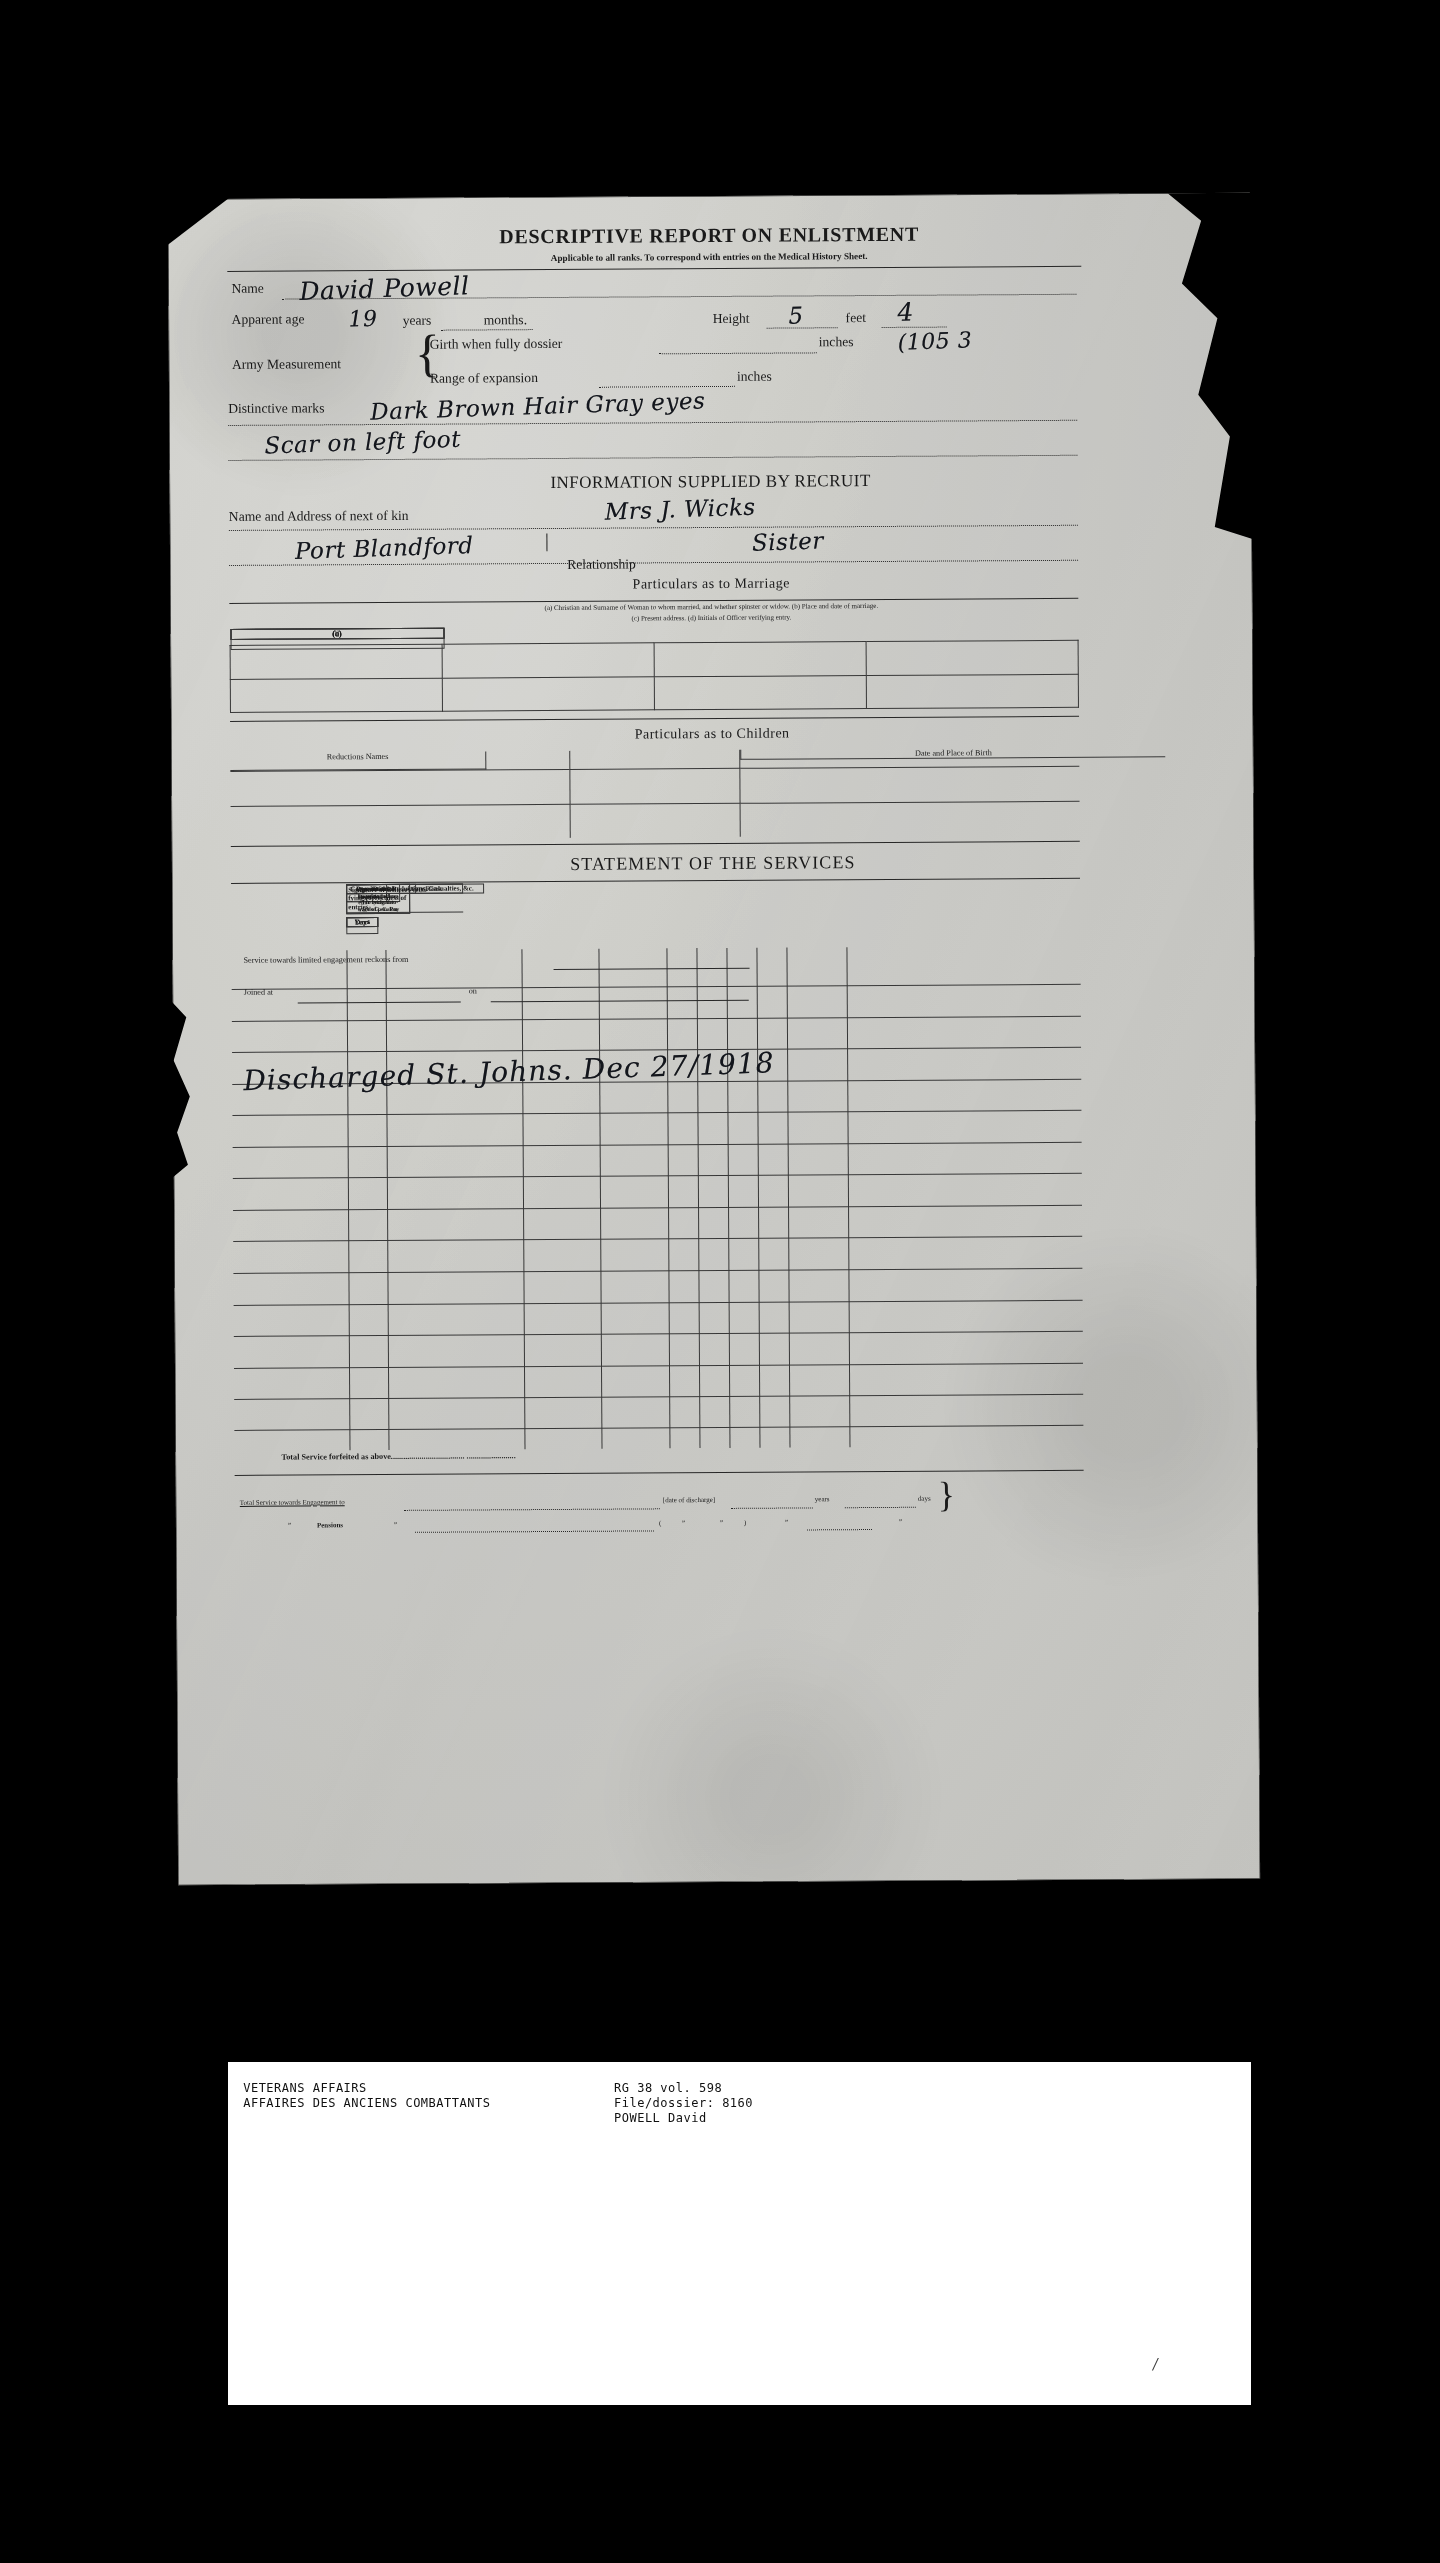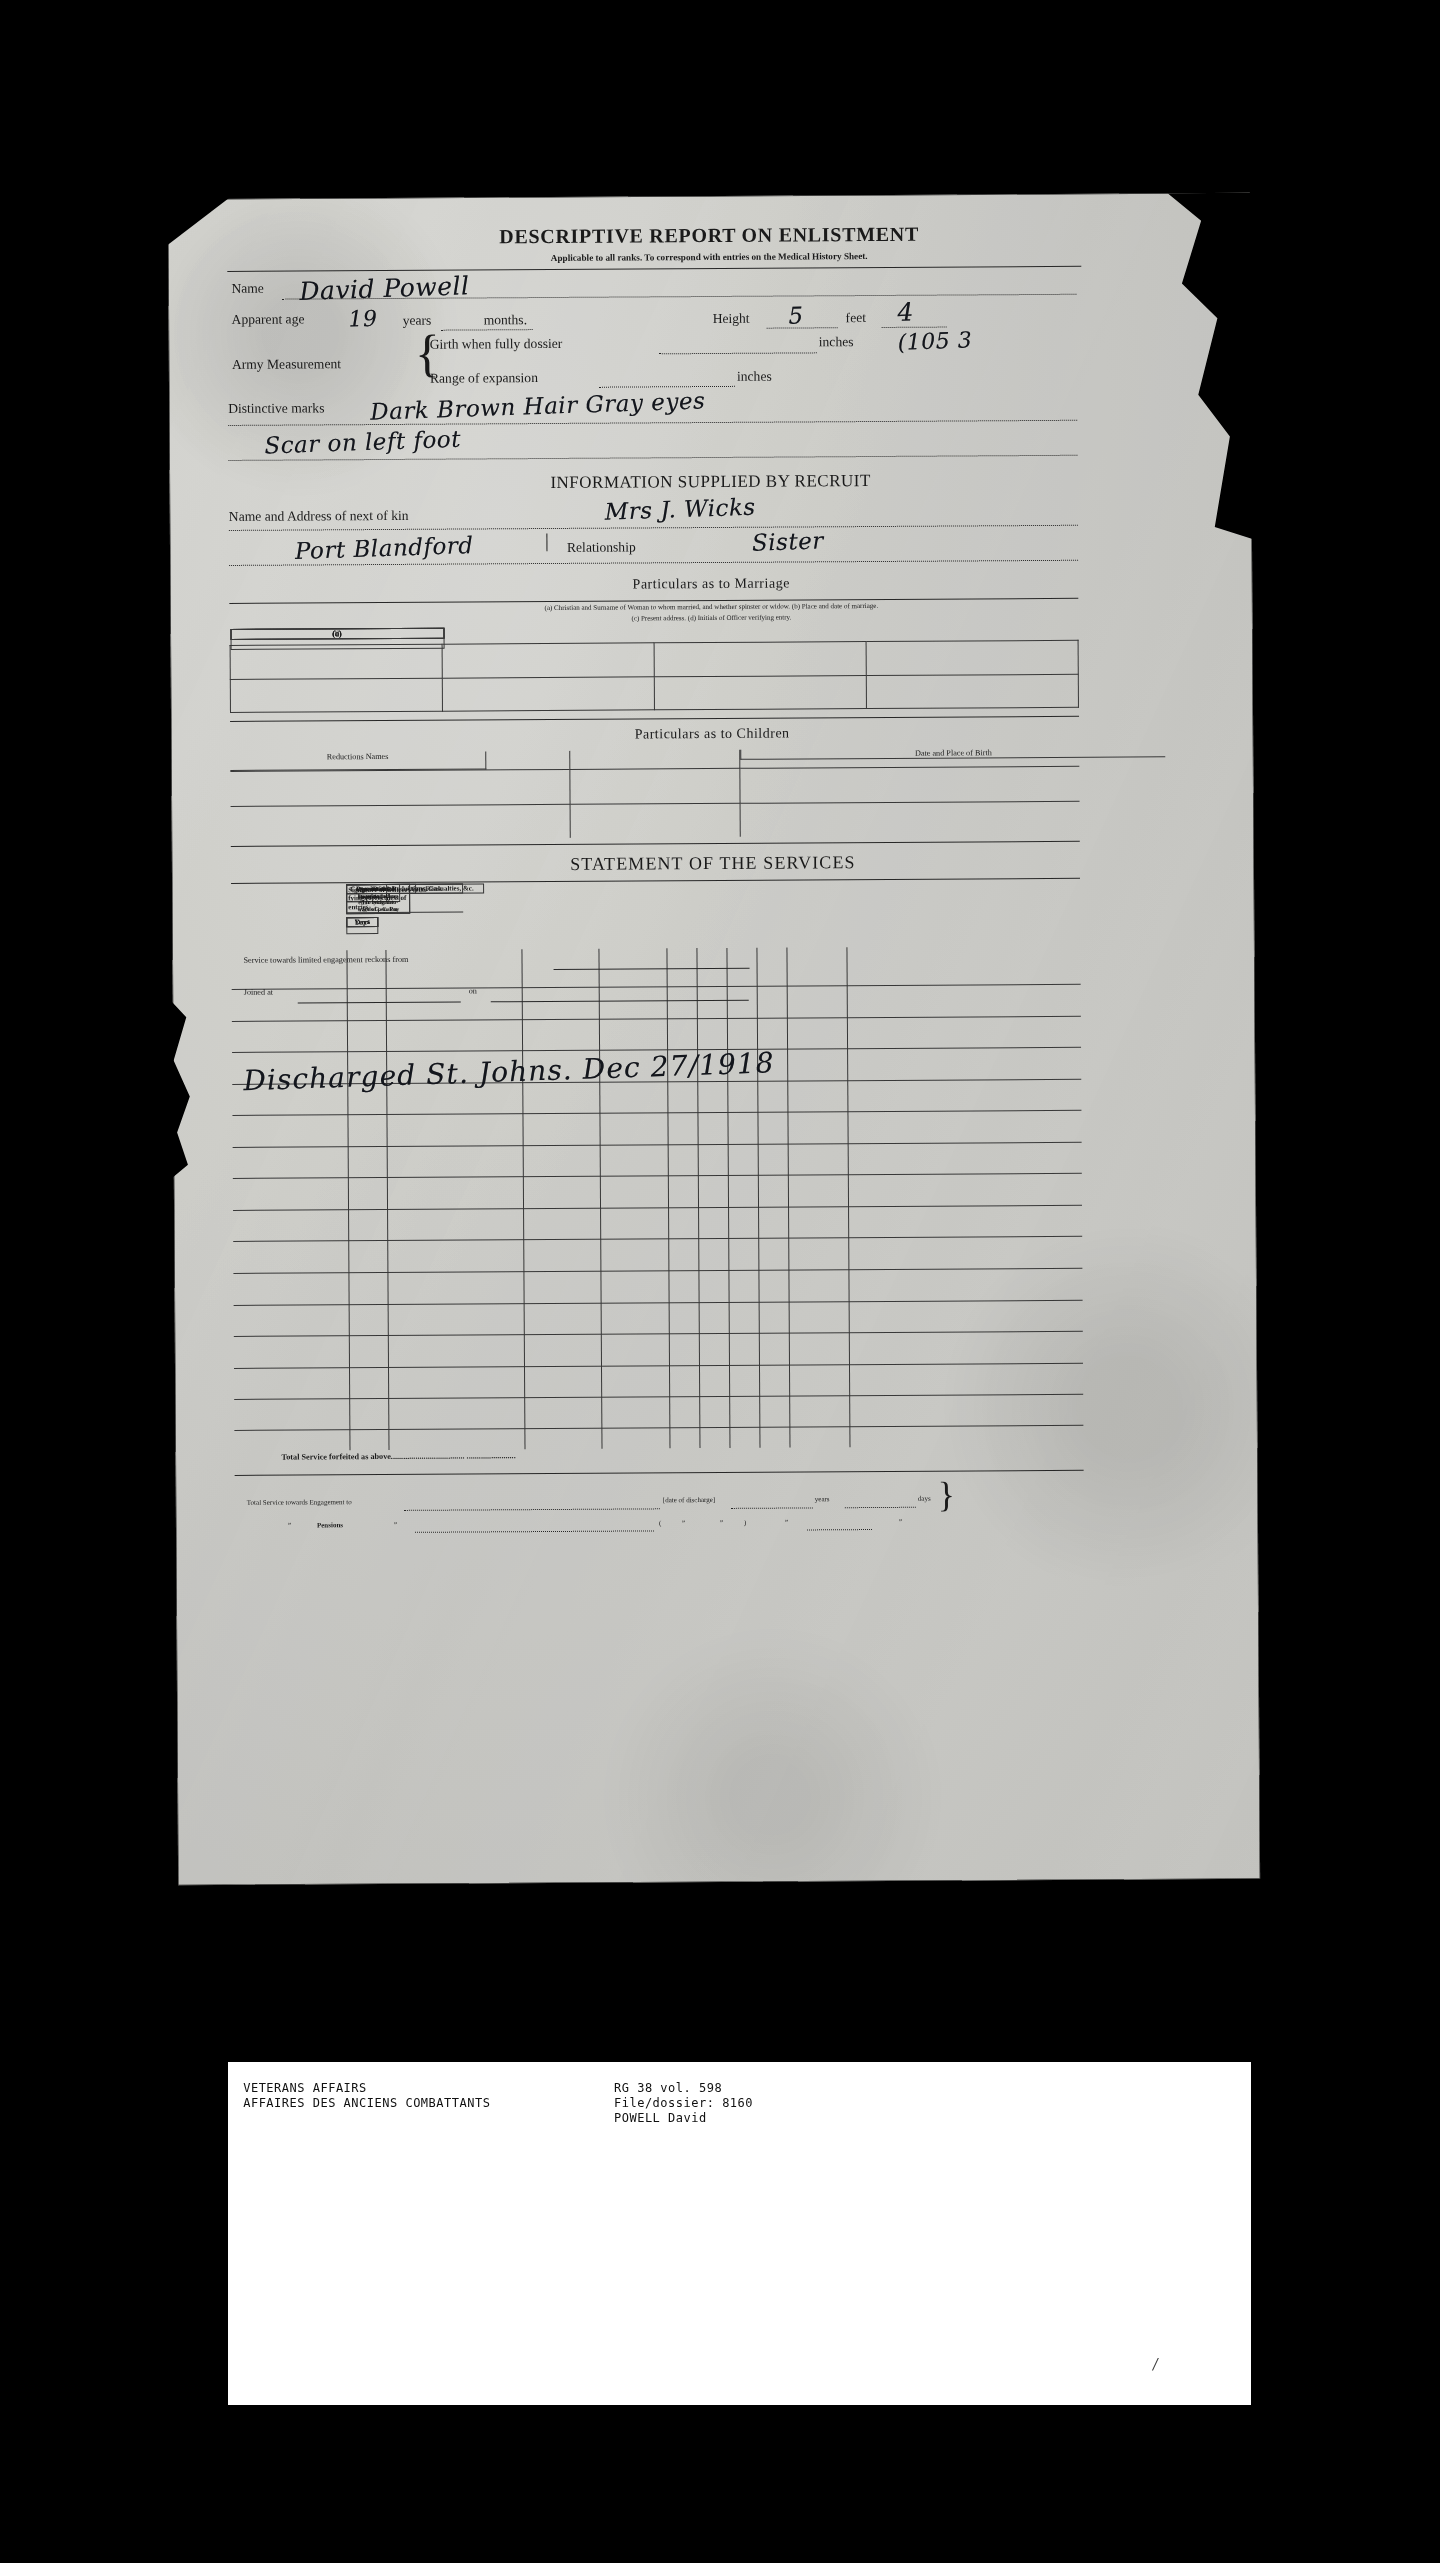--- a/index.html
+++ b/index.html
@@ -114,21 +114,21 @@
   <div class="ink hw" style="left:95px;top:231px;font-size:23px;">Scar on left foot</div>
 
   <div class="ink sec center" style="top:276px;">INFORMATION SUPPLIED BY RECRUIT</div>
   <div class="ink lbl" style="left:59px;top:310px;">Name and Address of next of kin</div>
   <div class="dotline" style="position:absolute;left:59px;top:331px;width:849px;"></div>
   <div class="ink hw" style="left:435px;top:300px;font-size:23px;">Mrs J. Wicks</div>
 
   <div class="dotline" style="position:absolute;left:59px;top:366px;width:849px;"></div>
   <div class="ink hw" style="left:125px;top:337px;font-size:23px;">Port Blandford</div>
   <div class="ink" style="left:375px;top:333px;font-size:19.6px;">|</div>
-  <div class="ink lbl" style="left:397px;top:343px;">Relationship</div>
+  <div class="ink lbl" style="left:397px;top:360px;">Relationship</div>
   <div class="ink hw" style="left:582px;top:333px;font-size:23px;">Sister</div>
 
   <div class="ink sec center" style="top:380px;font-size:14px;">Particulars as to Marriage</div>
   <div class="sline" style="position:absolute;left:59px;top:404px;width:849px;"></div>
   <div class="ink xsm center" style="top:407px;">(a) Christian and Surname of Woman to whom married, and whether spinster or widow.    (b) Place and date of marriage.</div>
   <div class="ink xsm center" style="top:418px;">(c) Present address.    (d) Initials of Officer verifying entry.</div>
 
   <table class="grid" id="marriage-table" style="left:59px;top:430px;width:849px;height:84px;">
     <tbody>
         <tr>
@@ -253,21 +253,21 @@
   <div class="ink sm" style="left:71px;top:789px;">Joined at</div>
   <div class="sline" style="position:absolute;left:125px;top:804px;width:163px;"></div>
   <div class="ink sm" style="left:296px;top:789px;">on</div>
   <div class="sline" style="position:absolute;left:318px;top:804px;width:258px;"></div>
 
   <div class="ink hw" style="left:70px;top:858px;font-size:28px;letter-spacing:1.1px;">Discharged St. Johns. Dec 27/1918</div>
 
   <div class="ink sm" style="left:106px;top:1254px;font-weight:700;">Total Service forfeited as above.................................... ........................</div>
   <div class="sline" style="position:absolute;left:59px;top:1276px;width:849px;"></div>
 
-  <div class="ink xsm" style="left:71px;top:1300px;">Total Service towards Engagement to</div>
+  <div class="ink xsm" style="left:64px;top:1300px;text-decoration:underline;">Total Service towards Engagement to</div>
   <div class="dotline" style="position:absolute;left:228px;top:1312px;width:256px;"></div>
   <div class="ink xsm" style="left:487px;top:1300px;">[date of discharge]</div>
   <div class="dotline" style="position:absolute;left:555px;top:1312px;width:82px;"></div>
   <div class="ink xsm" style="left:639px;top:1300px;">years</div>
   <div class="dotline" style="position:absolute;left:669px;top:1312px;width:71px;"></div>
   <div class="ink xsm" style="left:742px;top:1300px;">days</div>
   <div class="ink" style="left:762px;top:1284px;font-size:36px;line-height:33px;">}</div>
 
   <div class="ink xsm" style="left:112px;top:1323px;">”</div>
   <div class="ink xsm" style="left:141px;top:1323px;font-weight:700;">Pensions</div>

